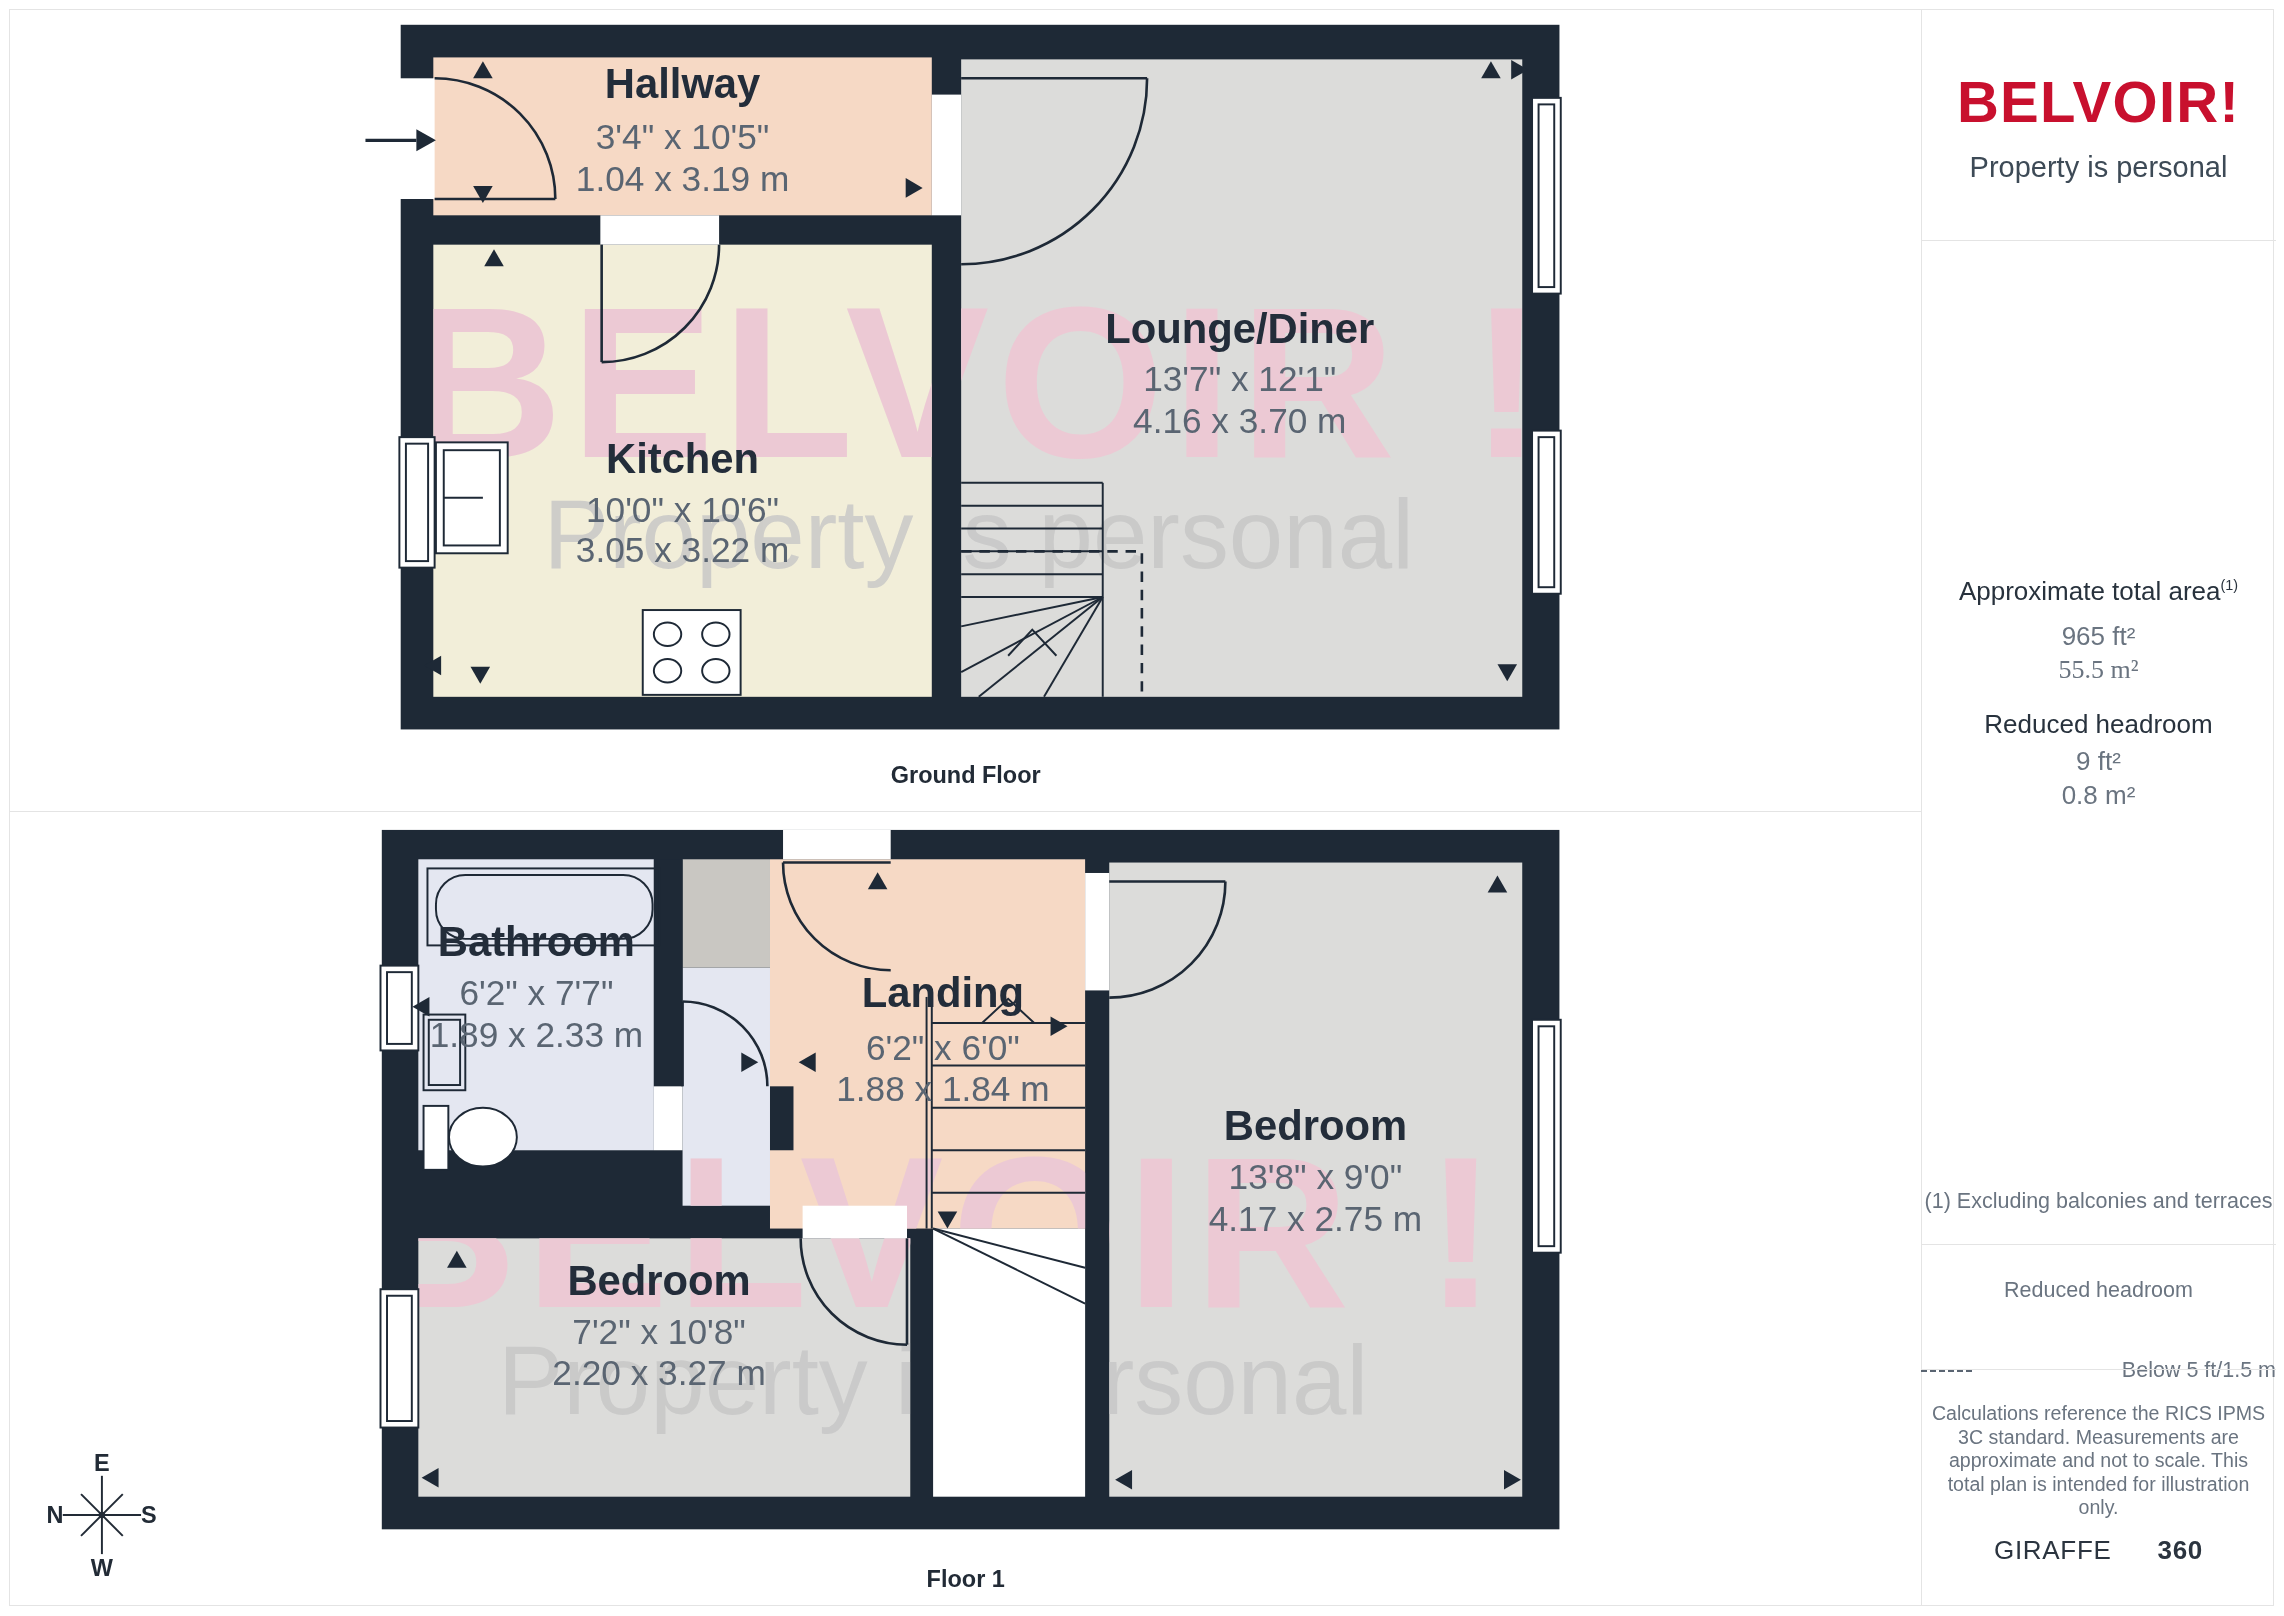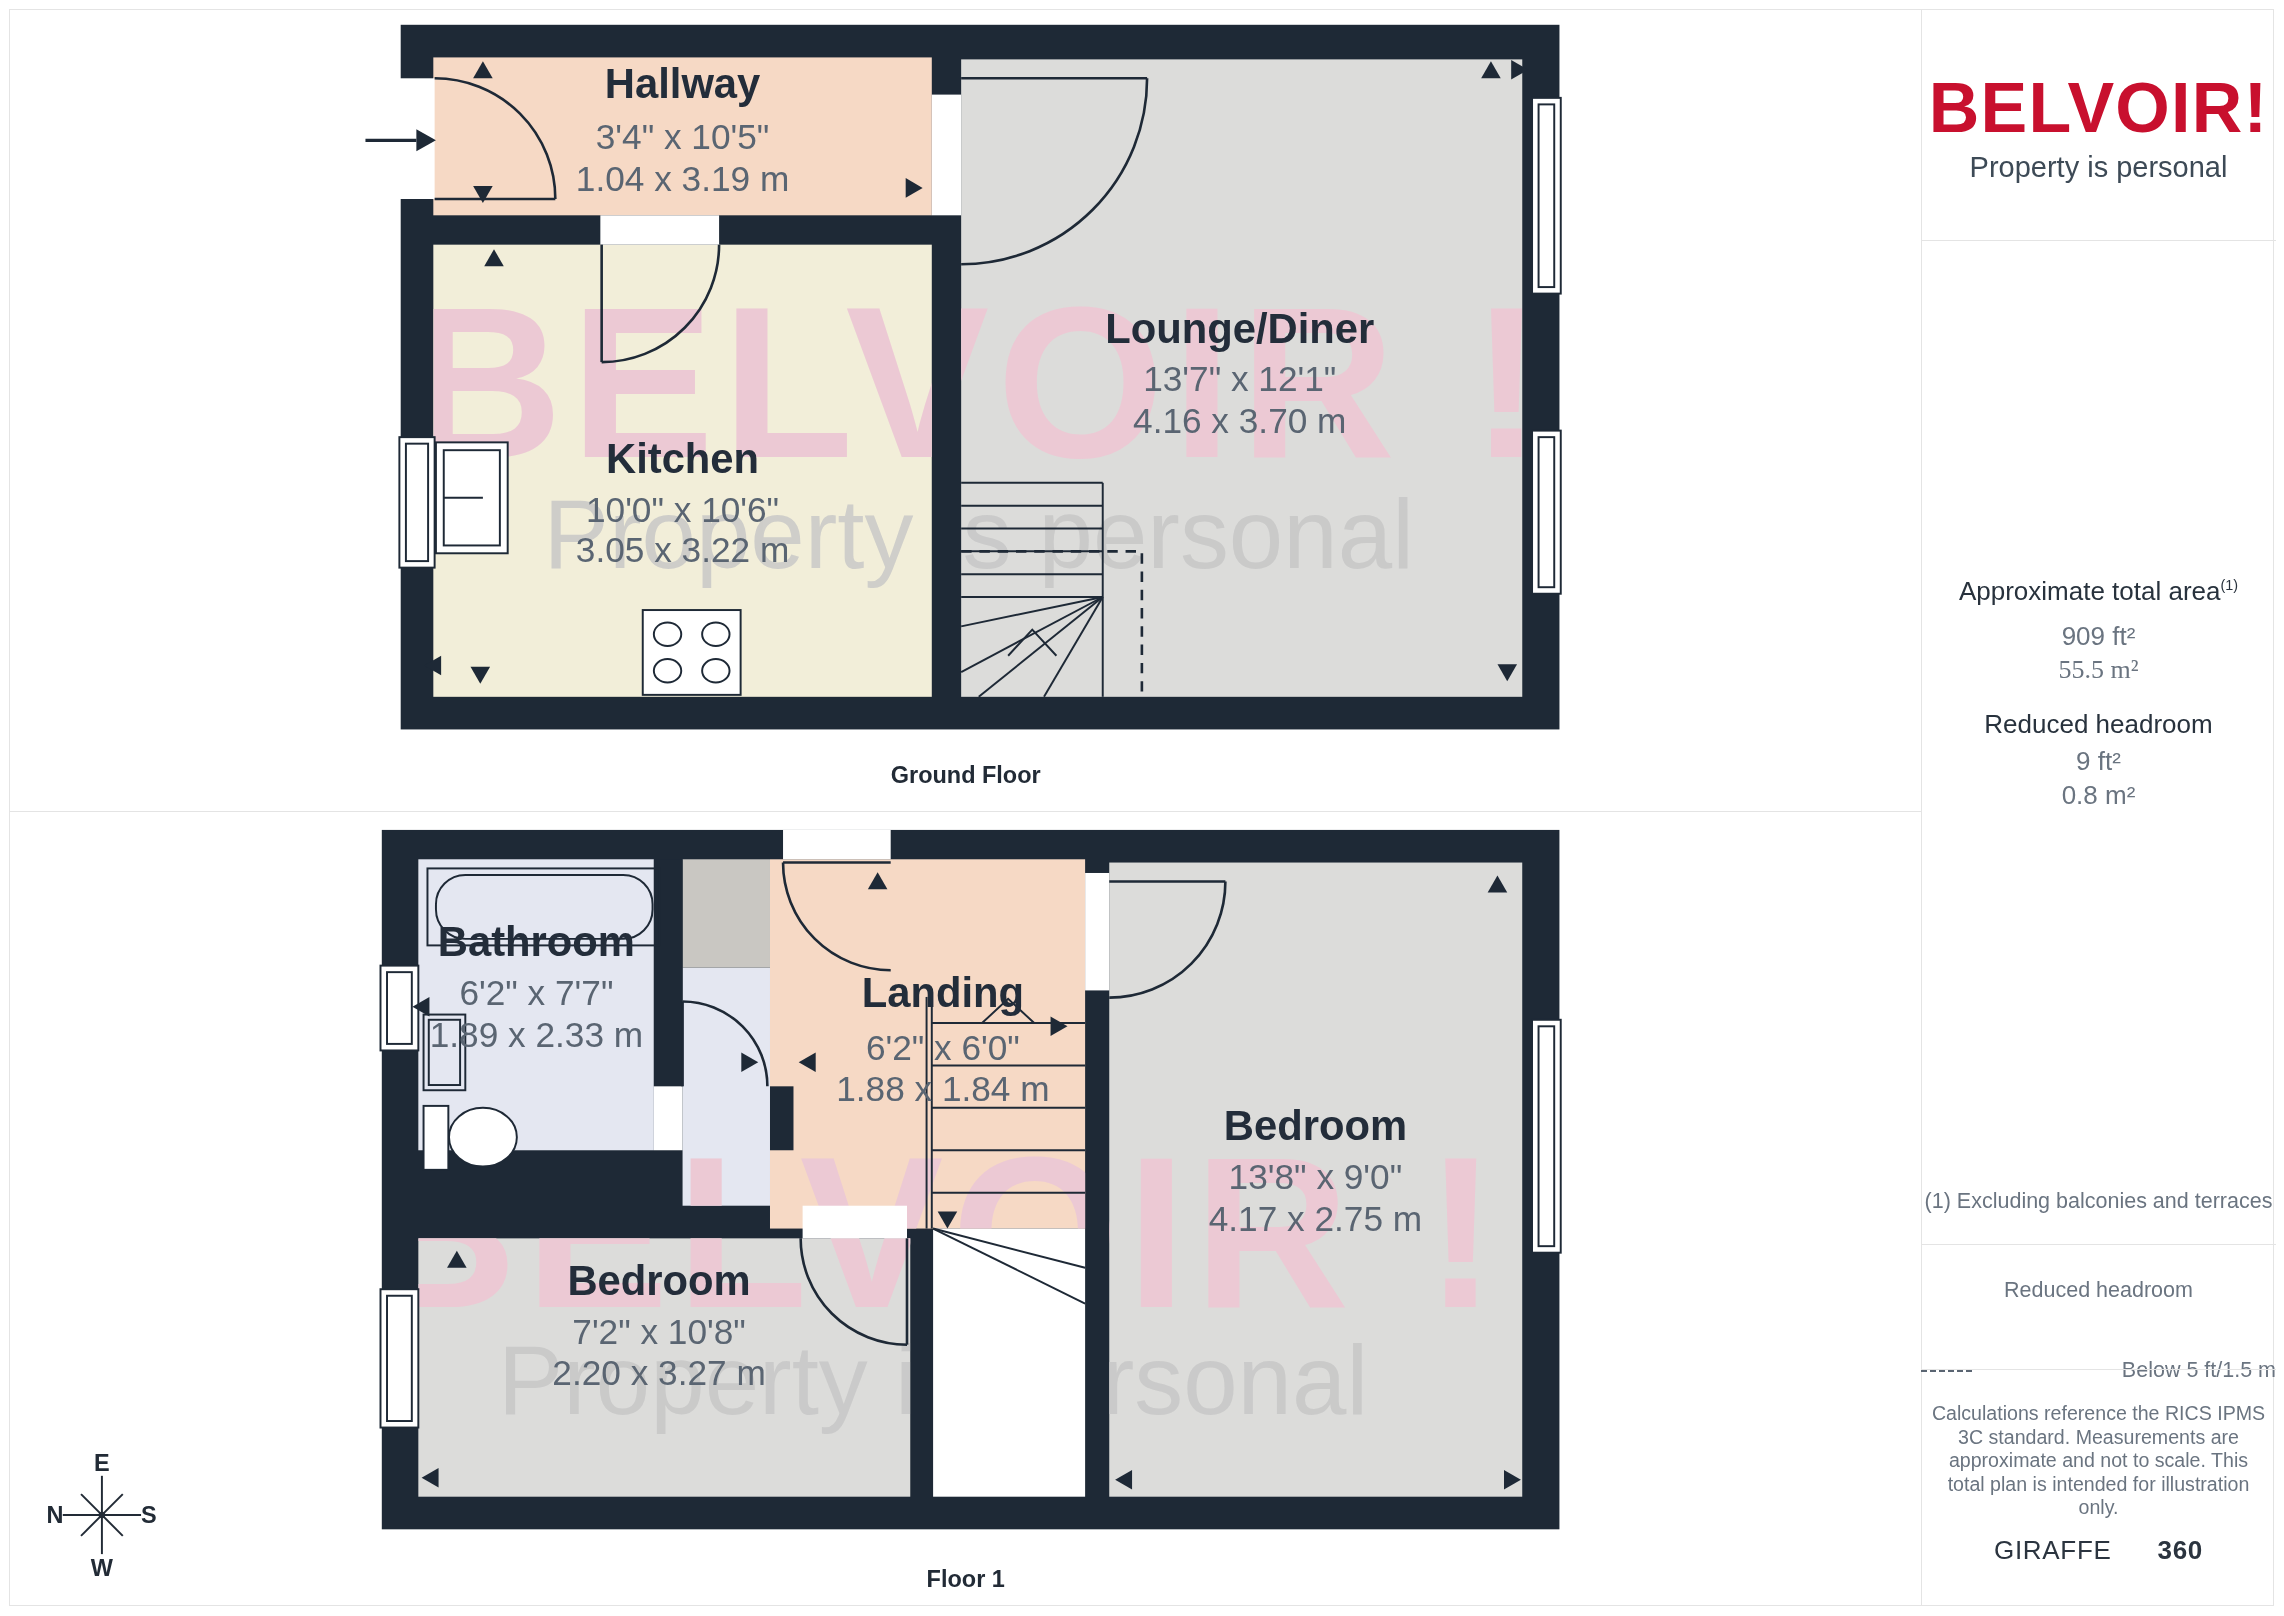--- a/index.html
+++ b/index.html
@@ -9,21 +9,21 @@
   .divider{position:absolute;background:#e4e4e4;}
   svg text{font-family:"Liberation Sans",sans-serif;}
   .room-title{font-weight:700;font-size:64px;fill:#232d3a;}
   .room-dim{font-size:54px;fill:#5a6572;}
   .floor-label{font-weight:700;font-size:36px;fill:#222b36;}
   .wm-brand{font-weight:800;font-size:330px;fill:#ecc9d4;letter-spacing:12px;}
   .wm-tag{font-weight:400;font-size:150px;fill:#c6c6c6;opacity:.8;}
   .compass-letter{font-weight:700;font-size:36px;fill:#222b36;}
   .sidebar{position:absolute;left:1921px;top:9px;width:355px;height:1596px;}
   .sb-abs{position:absolute;left:0;width:100%;text-align:center;}
-  .logo{font-weight:800;font-size:70px;color:#c8102e;letter-spacing:1.3px;}
+  .logo{font-weight:800;font-size:58px;color:#c8102e;letter-spacing:1.3px;}
   .tagline{font-size:29px;color:#3d4a56;}
   .sb-title{font-weight:400;font-size:26px;color:#28323d;}
   .sb-title sup{font-size:14.4px;}
   .sb-value{font-size:26px;color:#6a7480;}
   .sb-note{font-size:21.5px;color:#6a7480;}
   .sb-disc{font-size:19.6px;line-height:23.5px;color:#6a7480;}
   .legend-row{display:flex;align-items:center;justify-content:space-between;gap:28px;margin-top:44px;}
   .dash-sample{display:inline-block;width:51px;height:0;border-top:2.6px dashed #5a6572;}
   .credit{font-size:26px;color:#2b343f;letter-spacing:0.7px;}
   .credit b{font-weight:700;margin-left:46px;}
@@ -283,21 +283,21 @@
   </svg>
 
   <div class="sidebar">
     <div class="sb-abs logo" style="top:59px;">BELVOIR!</div>
     <div class="sb-abs tagline" style="top:142px;">Property is personal</div>
     <div class="divider" style="left:1.3px;top:231px;width:354px;height:1.3px;"></div>
 
     <div class="sb-abs sb-title" style="top:567px;">
       <span>Approximate total area</span><sup>(1)</sup>
     </div>
-    <div class="sb-abs sb-value" style="top:612px;">909 ft²</div>
+    <div class="sb-abs sb-value" style="top:612px;">965 ft²</div>
     <div class="sb-abs sb-value" style="top:646px;font-family:Liberation Serif, serif;">55.5 m²</div>
     <div class="sb-abs sb-title" style="top:700px;">Reduced headroom</div>
     <div class="sb-abs sb-value" style="top:737px;">9 ft²</div>
     <div class="sb-abs sb-value" style="top:771px;text-align:center;">0.8 m²</div>
 
     <div class="sb-abs sb-note" style="top:1180px;">(1) Excluding balconies and terraces</div>
     <div class="divider" style="left:1.3px;top:1235px;width:354px;height:1.3px;"></div>
 
     <div class="sb-abs sb-note" style="top:1269px;">Reduced headroom</div>
     <div class="sb-abs legend-row" style="top:1305px;">

